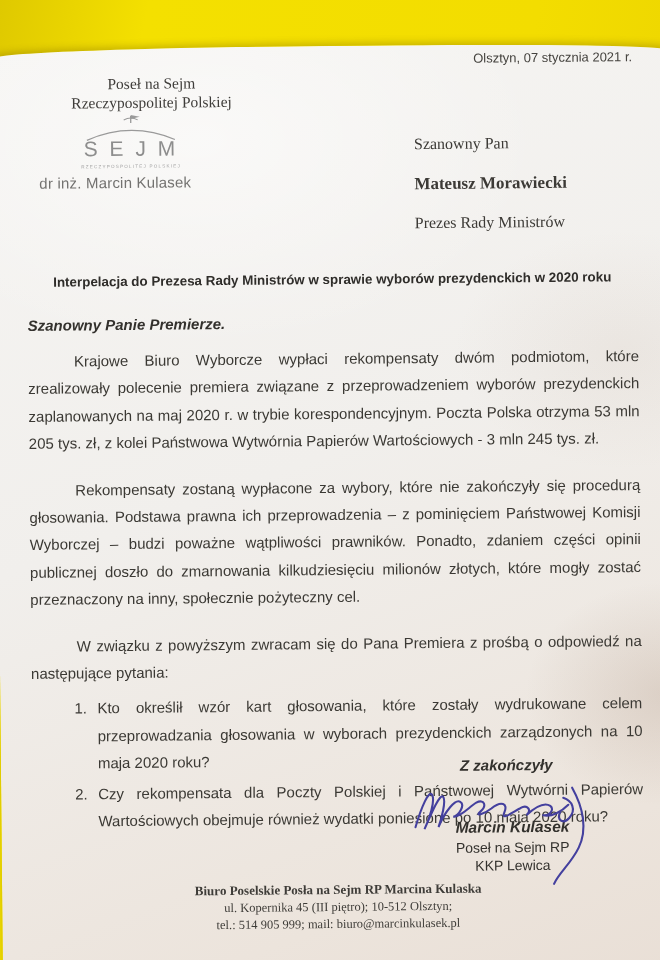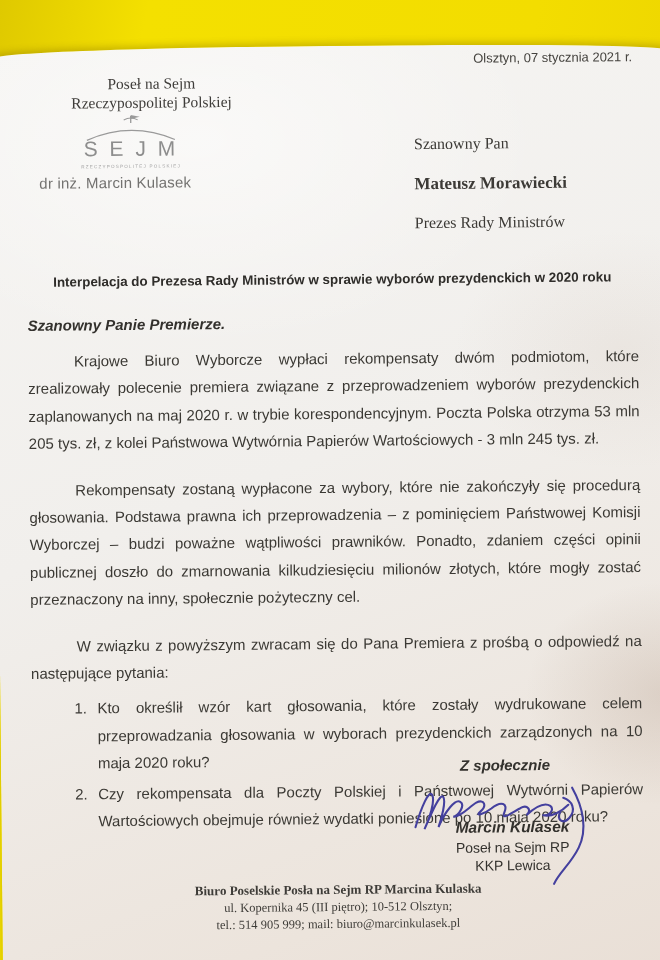--- a/index.html
+++ b/index.html
@@ -88,21 +88,21 @@
     <div class="abs bodytext">
       <p>Krajowe Biuro Wyborcze wypłaci rekompensaty dwóm podmiotom, które zrealizowały polecenie premiera związane z przeprowadzeniem wyborów prezydenckich zaplanowanych na maj 2020 r. w trybie korespondencyjnym. Poczta Polska otrzyma 53 mln 205 tys. zł, z kolei Państwowa Wytwórnia Papierów Wartościowych - 3 mln 245 tys. zł.</p>
       <p>Rekompensaty zostaną wypłacone za wybory, które nie zakończyły się procedurą głosowania. Podstawa prawna ich przeprowadzenia – z pominięciem Państwowej Komisji Wyborczej – budzi poważne wątpliwości prawników. Ponadto, zdaniem części opinii publicznej doszło do zmarnowania kilkudziesięciu milionów złotych, które mogły zostać przeznaczony na inny, społecznie pożyteczny cel.</p>
       <p class="no-bottom">W związku z powyższym zwracam się do Pana Premiera z prośbą o odpowiedź na następujące pytania:</p>
       <ol class="questions">
         <li>Kto określił wzór kart głosowania, które zostały wydrukowane celem przeprowadzania głosowania w wyborach prezydenckich zarządzonych na 10 maja 2020 roku?</li>
         <li>Czy rekompensata dla Poczty Polskiej i Państwowej Wytwórni Papierów Wartościowych obejmuje również wydatki poniesione po 10 maja 2020 roku?</li>
       </ol>
     </div>
 
-    <div class="abs valediction">Z społecznie</div>
+    <div class="abs valediction">Z zakończyły</div>
 
     <svg class="abs signature" viewBox="0 0 195 120">
       <g fill="none" stroke="#44409e" stroke-width="2.1" stroke-linecap="round">
         <path d="M10 58 C16 38 24 20 27 26 C30 32 24 50 19 60 C27 42 35 24 38 28 C41 32 36 50 33 58 C40 42 50 30 55 33 C60 36 54 46 48 48 C56 48 64 38 71 34 C79 30 82 37 75 43 C69 48 78 46 86 40 C96 32 103 35 99 44 C95 53 107 44 115 40 C122 36 127 42 121 47 C130 39 139 34 145 38 C150 42 143 49 137 47 C146 50 157 43 163 37"></path>
         <path d="M158 30 C167 33 171 42 164 50 C158 57 150 52 155 44"></path>
         <path d="M167 20 C178 40 182 62 173 80 C165 96 153 105 148 116"></path>
       </g>
     </svg>
 
     <div class="abs signer">

